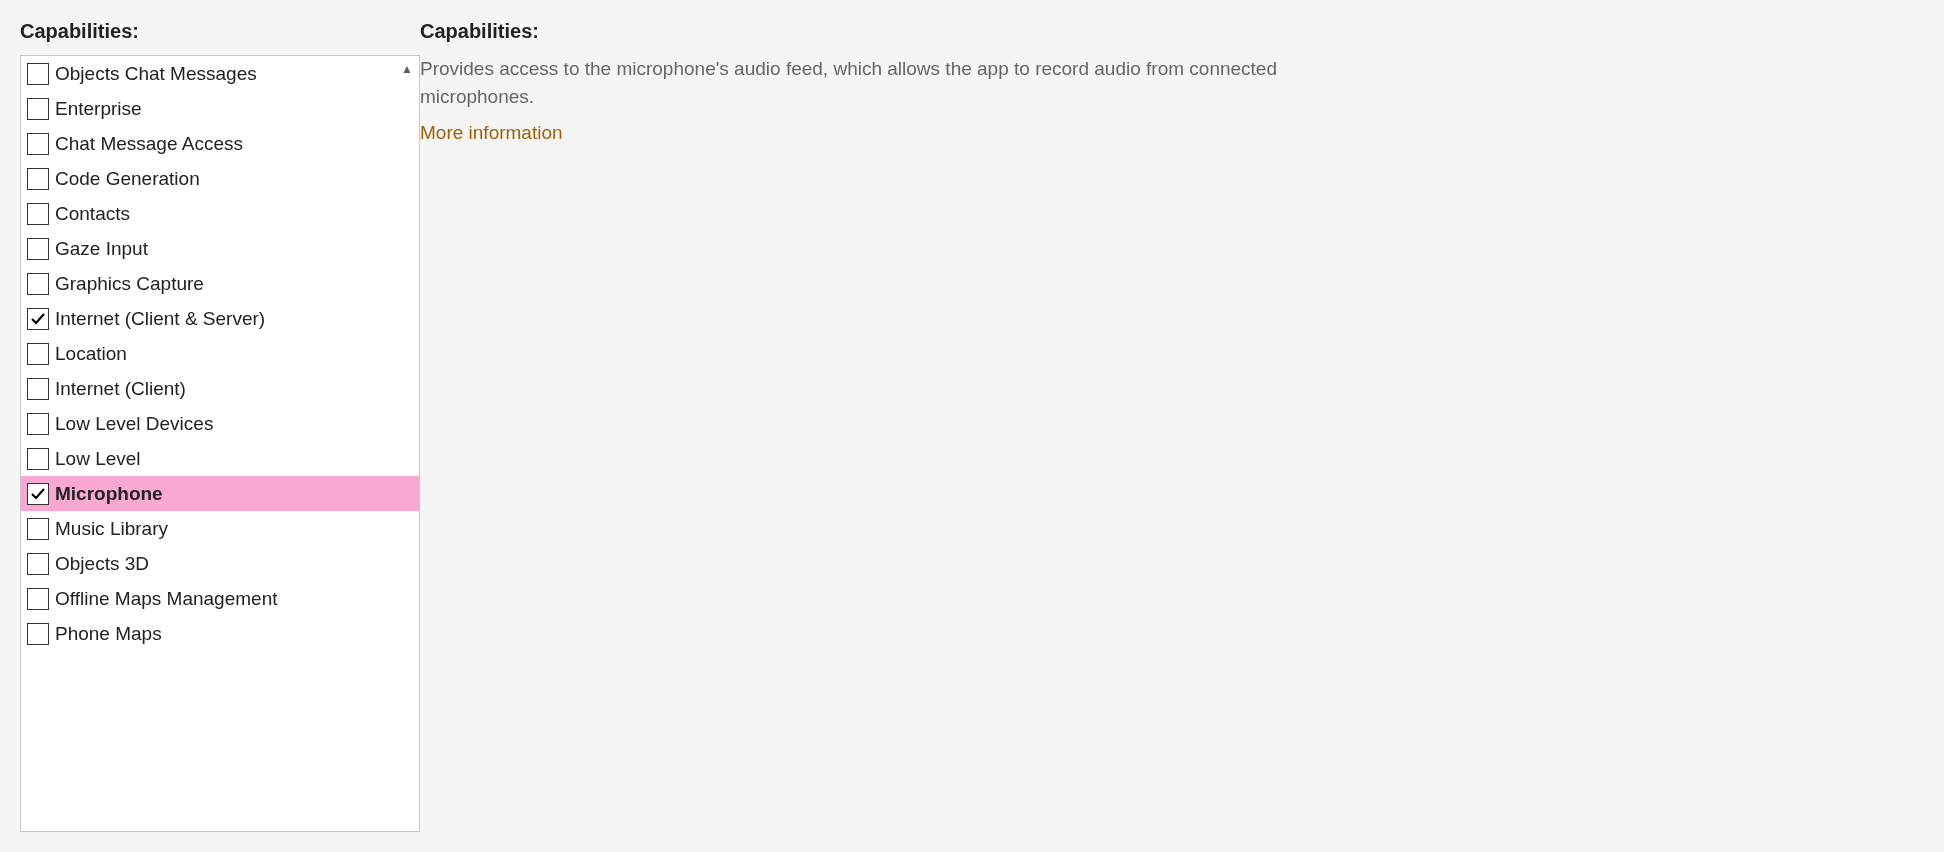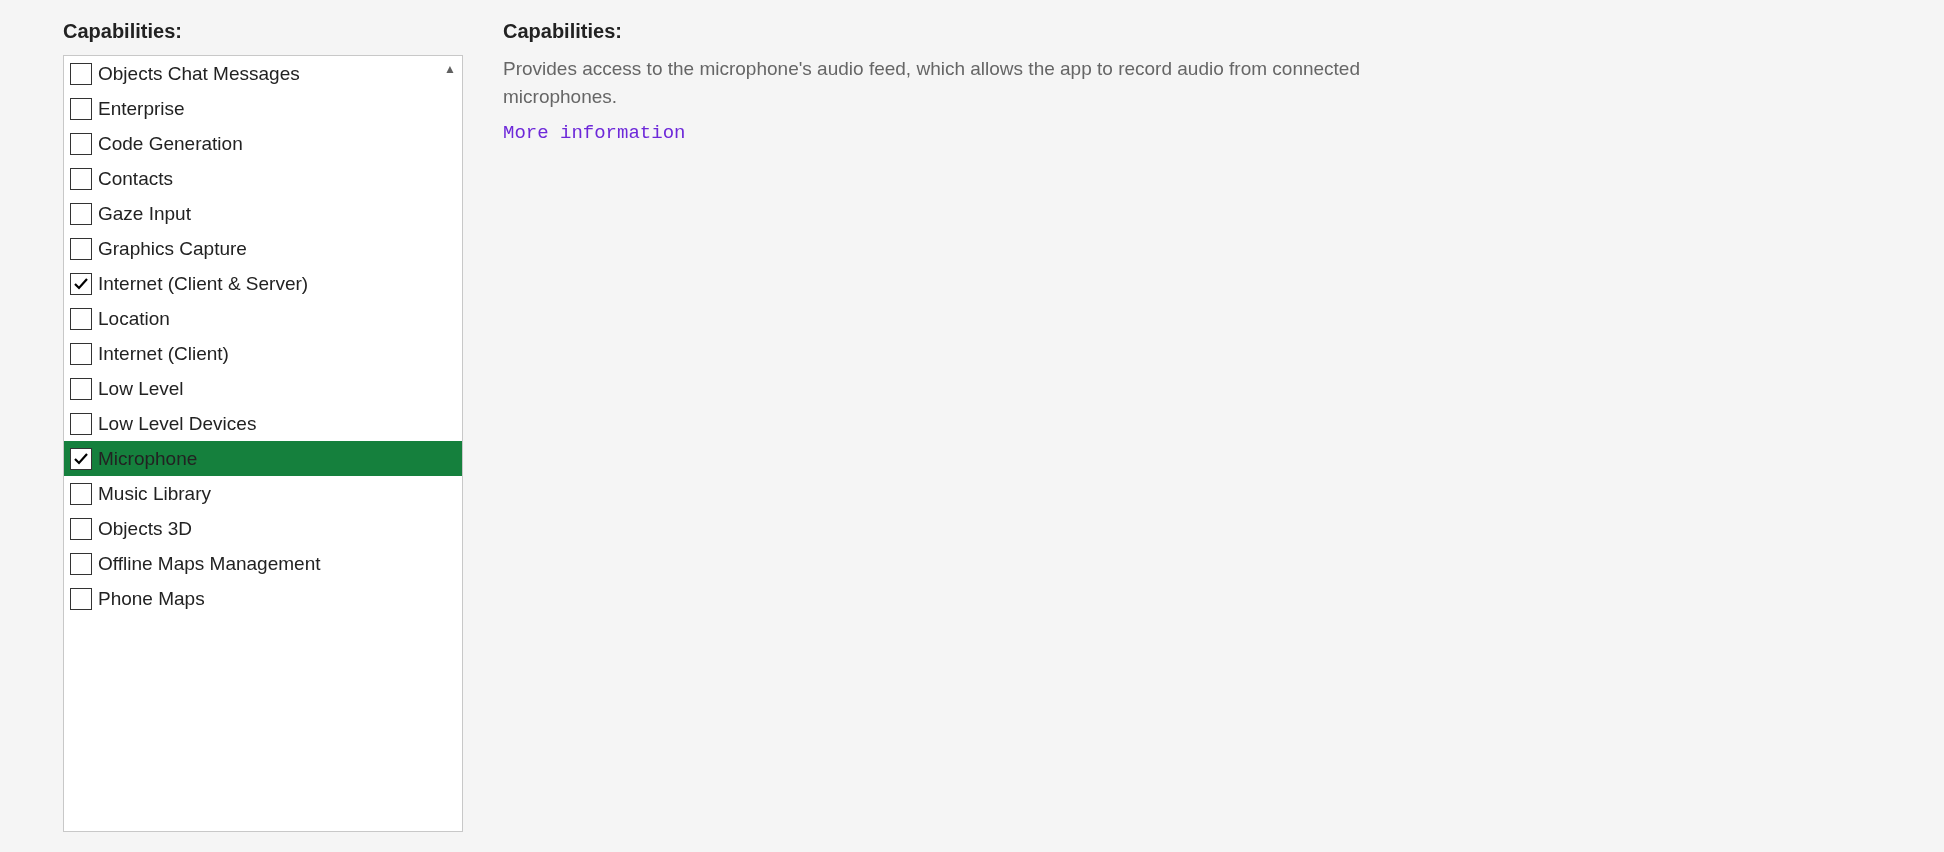--- a/index.html
+++ b/index.html
@@ -5,24 +5,22 @@
   html,body{margin:0;padding:0;height:100%;}
   body{
     background:#f5f5f5;
     font-family:"Segoe UI",Tahoma,Geneva,Verdana,sans-serif;
     font-size:19px;
     color:#222;
   }
   .page{
     display:flex;
     padding:20px 29px 0 20px;
-    gap:40px;
     height:calc(100% - 20px);
     box-sizing:border-box;
-    margin-left:43px;
   }
   .col-left{
     width:400px;
     flex:0 0 400px;
     display:flex;
     flex-direction:column;
   }
   .col-right{
     flex:1;
     display:flex;
@@ -48,21 +46,22 @@
     scrollbar-width:auto;
   }
   .list-item{
     display:flex;
     align-items:center;
     padding:4px 6px;
     height:27px;
     box-sizing:content-box;
   }
   .list-item.selected{
-    background:#15803d;
+    background:#f9a8d4;
+    font-weight:bold;
   }
   .chk{
     width:20px;
     height:20px;
     border:1px solid #333;
     background:#fff;
     display:flex;
     align-items:center;
     justify-content:center;
     margin-right:6px;
@@ -80,24 +79,23 @@
     font-size:12px;
     pointer-events:none;
   }
   .desc-text{
     color:#666;
     line-height:1.45;
     margin-bottom:12px;
     max-width:900px;
   }
   .link{
-    color:#6d28d9;
+    color:#a16207;
     cursor:pointer;
     text-decoration:none;
-    font-family:Liberation Mono, monospace;
   }
   
   .list-scroll::-webkit-scrollbar{
     width:18px;
   }
   .list-scroll::-webkit-scrollbar-track{
     background:#f0f0f0;
   }
   .list-scroll::-webkit-scrollbar-thumb{
     background:#c2c2c2;
@@ -119,20 +117,24 @@
           <div class="list-item">
             <span class="chk"></span>
             <span class="item-label">Objects Chat Messages</span>
           </div>
           <div class="list-item">
             <span class="chk"></span>
             <span class="item-label">Enterprise</span>
           </div>
           <div class="list-item">
             <span class="chk"></span>
+            <span class="item-label">Chat Message Access</span>
+          </div>
+          <div class="list-item">
+            <span class="chk"></span>
             <span class="item-label">Code Generation</span>
           </div>
           <div class="list-item">
             <span class="chk"></span>
             <span class="item-label">Contacts</span>
           </div>
           <div class="list-item">
             <span class="chk"></span>
             <span class="item-label">Gaze Input</span>
           </div>
@@ -151,25 +153,25 @@
           <div class="list-item">
             <span class="chk"></span>
             <span class="item-label">Location</span>
           </div>
           <div class="list-item">
             <span class="chk"></span>
             <span class="item-label">Internet (Client)</span>
           </div>
           <div class="list-item">
             <span class="chk"></span>
+            <span class="item-label">Low Level Devices</span>
+          </div>
+          <div class="list-item">
+            <span class="chk"></span>
             <span class="item-label">Low Level</span>
-          </div>
-          <div class="list-item">
-            <span class="chk"></span>
-            <span class="item-label">Low Level Devices</span>
           </div>
           <div class="list-item selected">
             <span class="chk">
               <svg width="16" height="16" viewBox="0 0 16 16">
                 <path d="M2 8 L6 12 L14 3" stroke="#000" stroke-width="2.2" fill="none"></path>
               </svg>
             </span>
             <span class="item-label">Microphone</span>
           </div>
           <div class="list-item">

